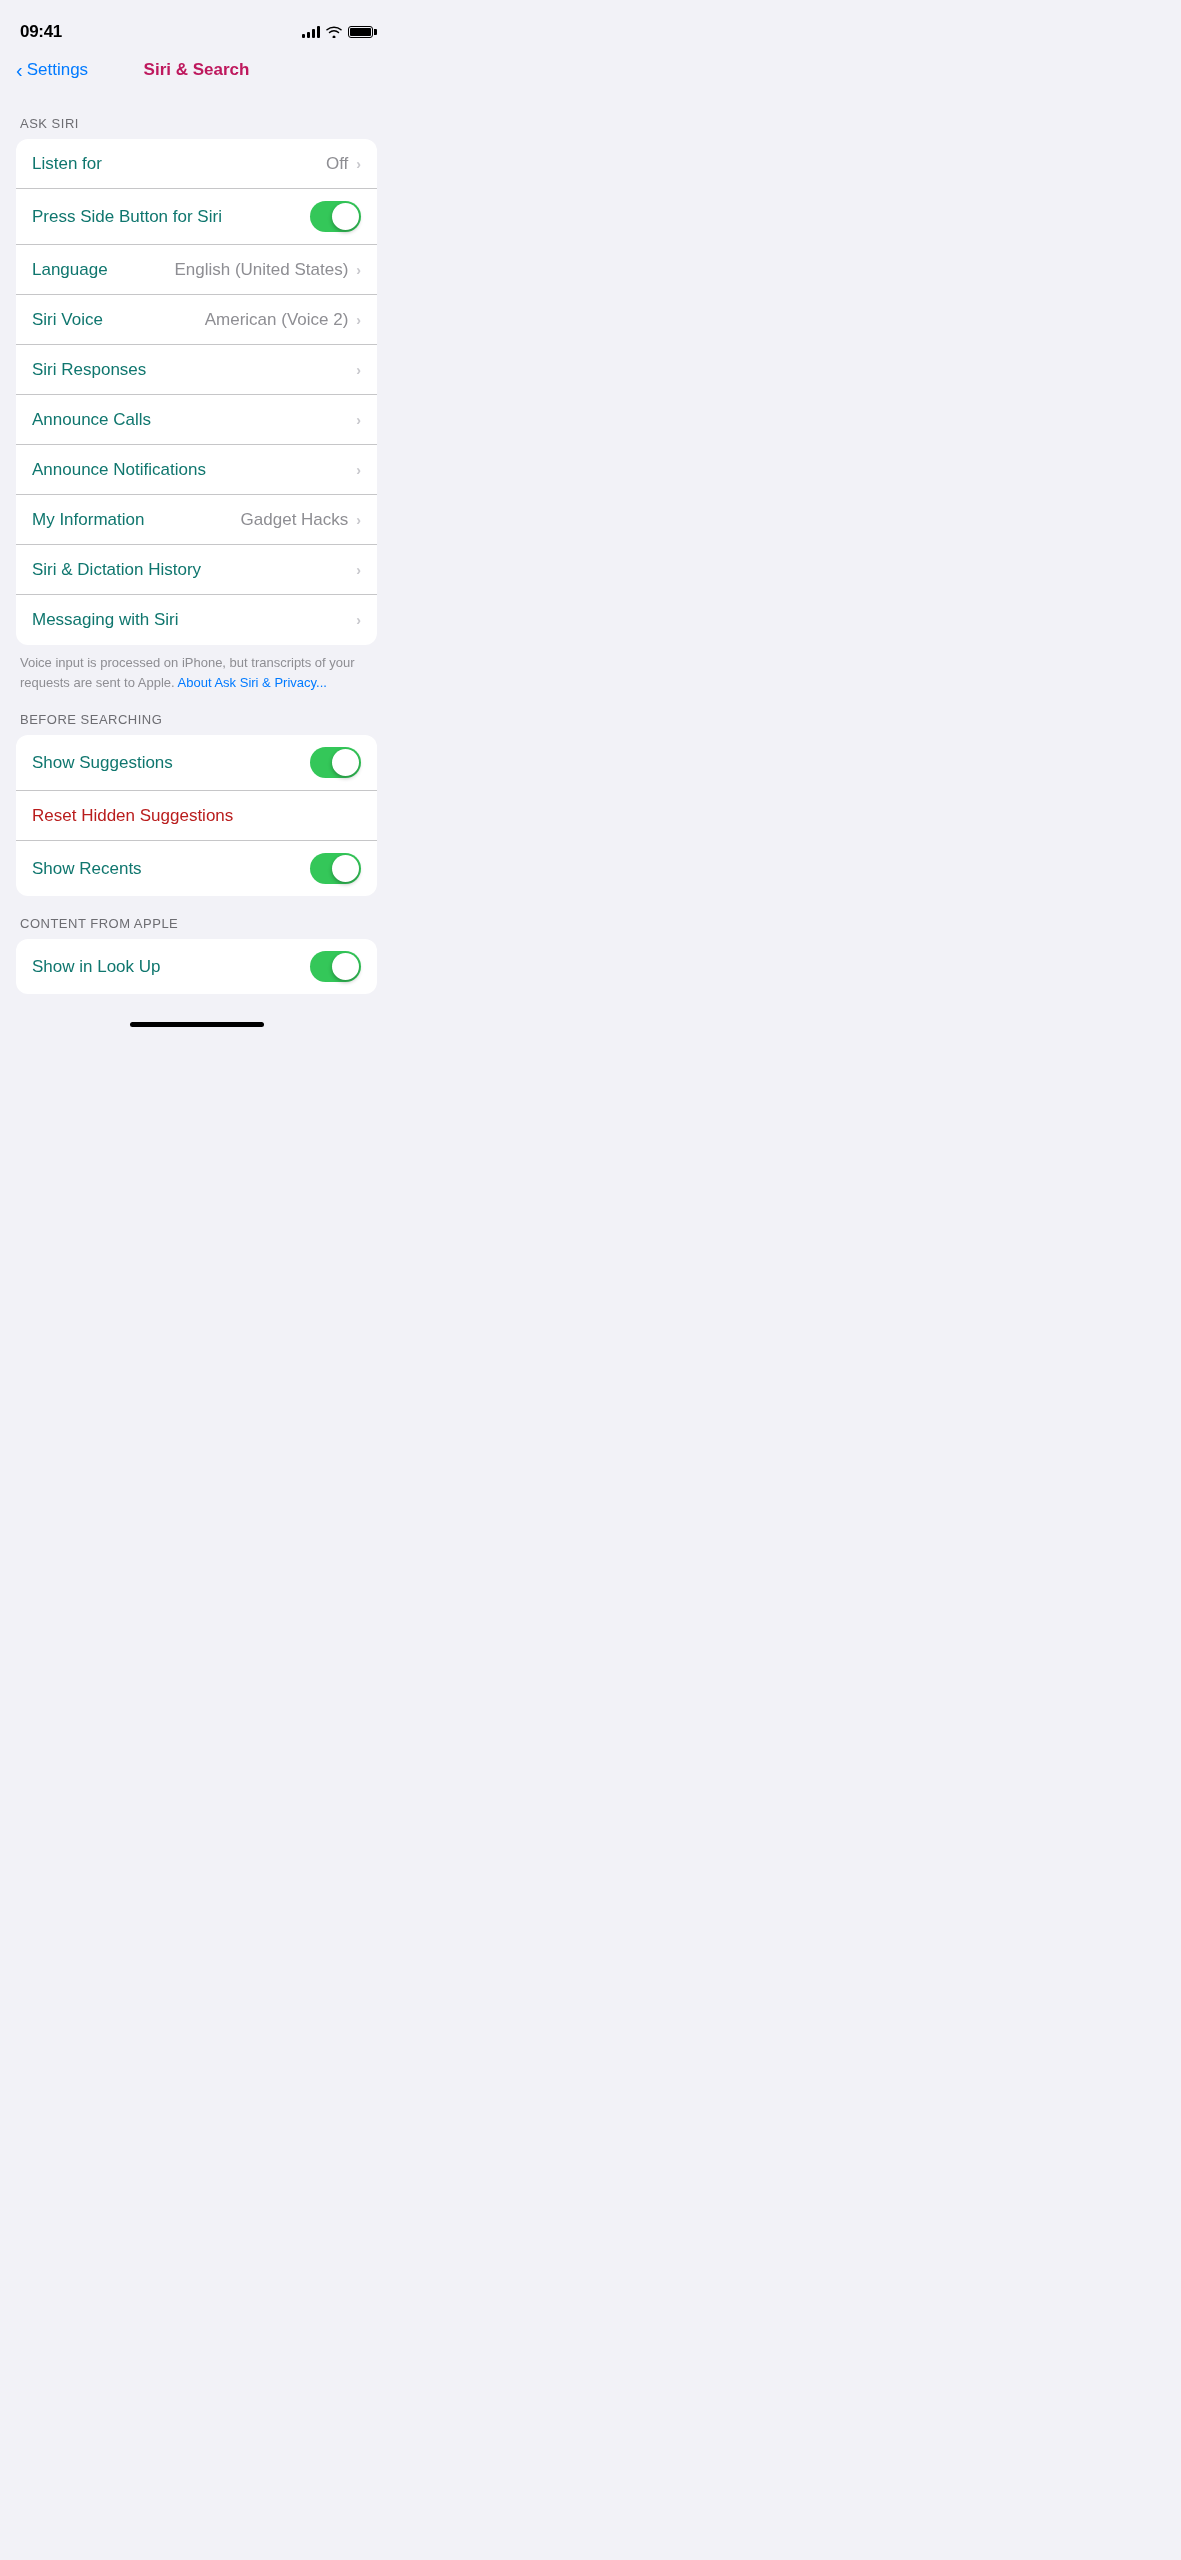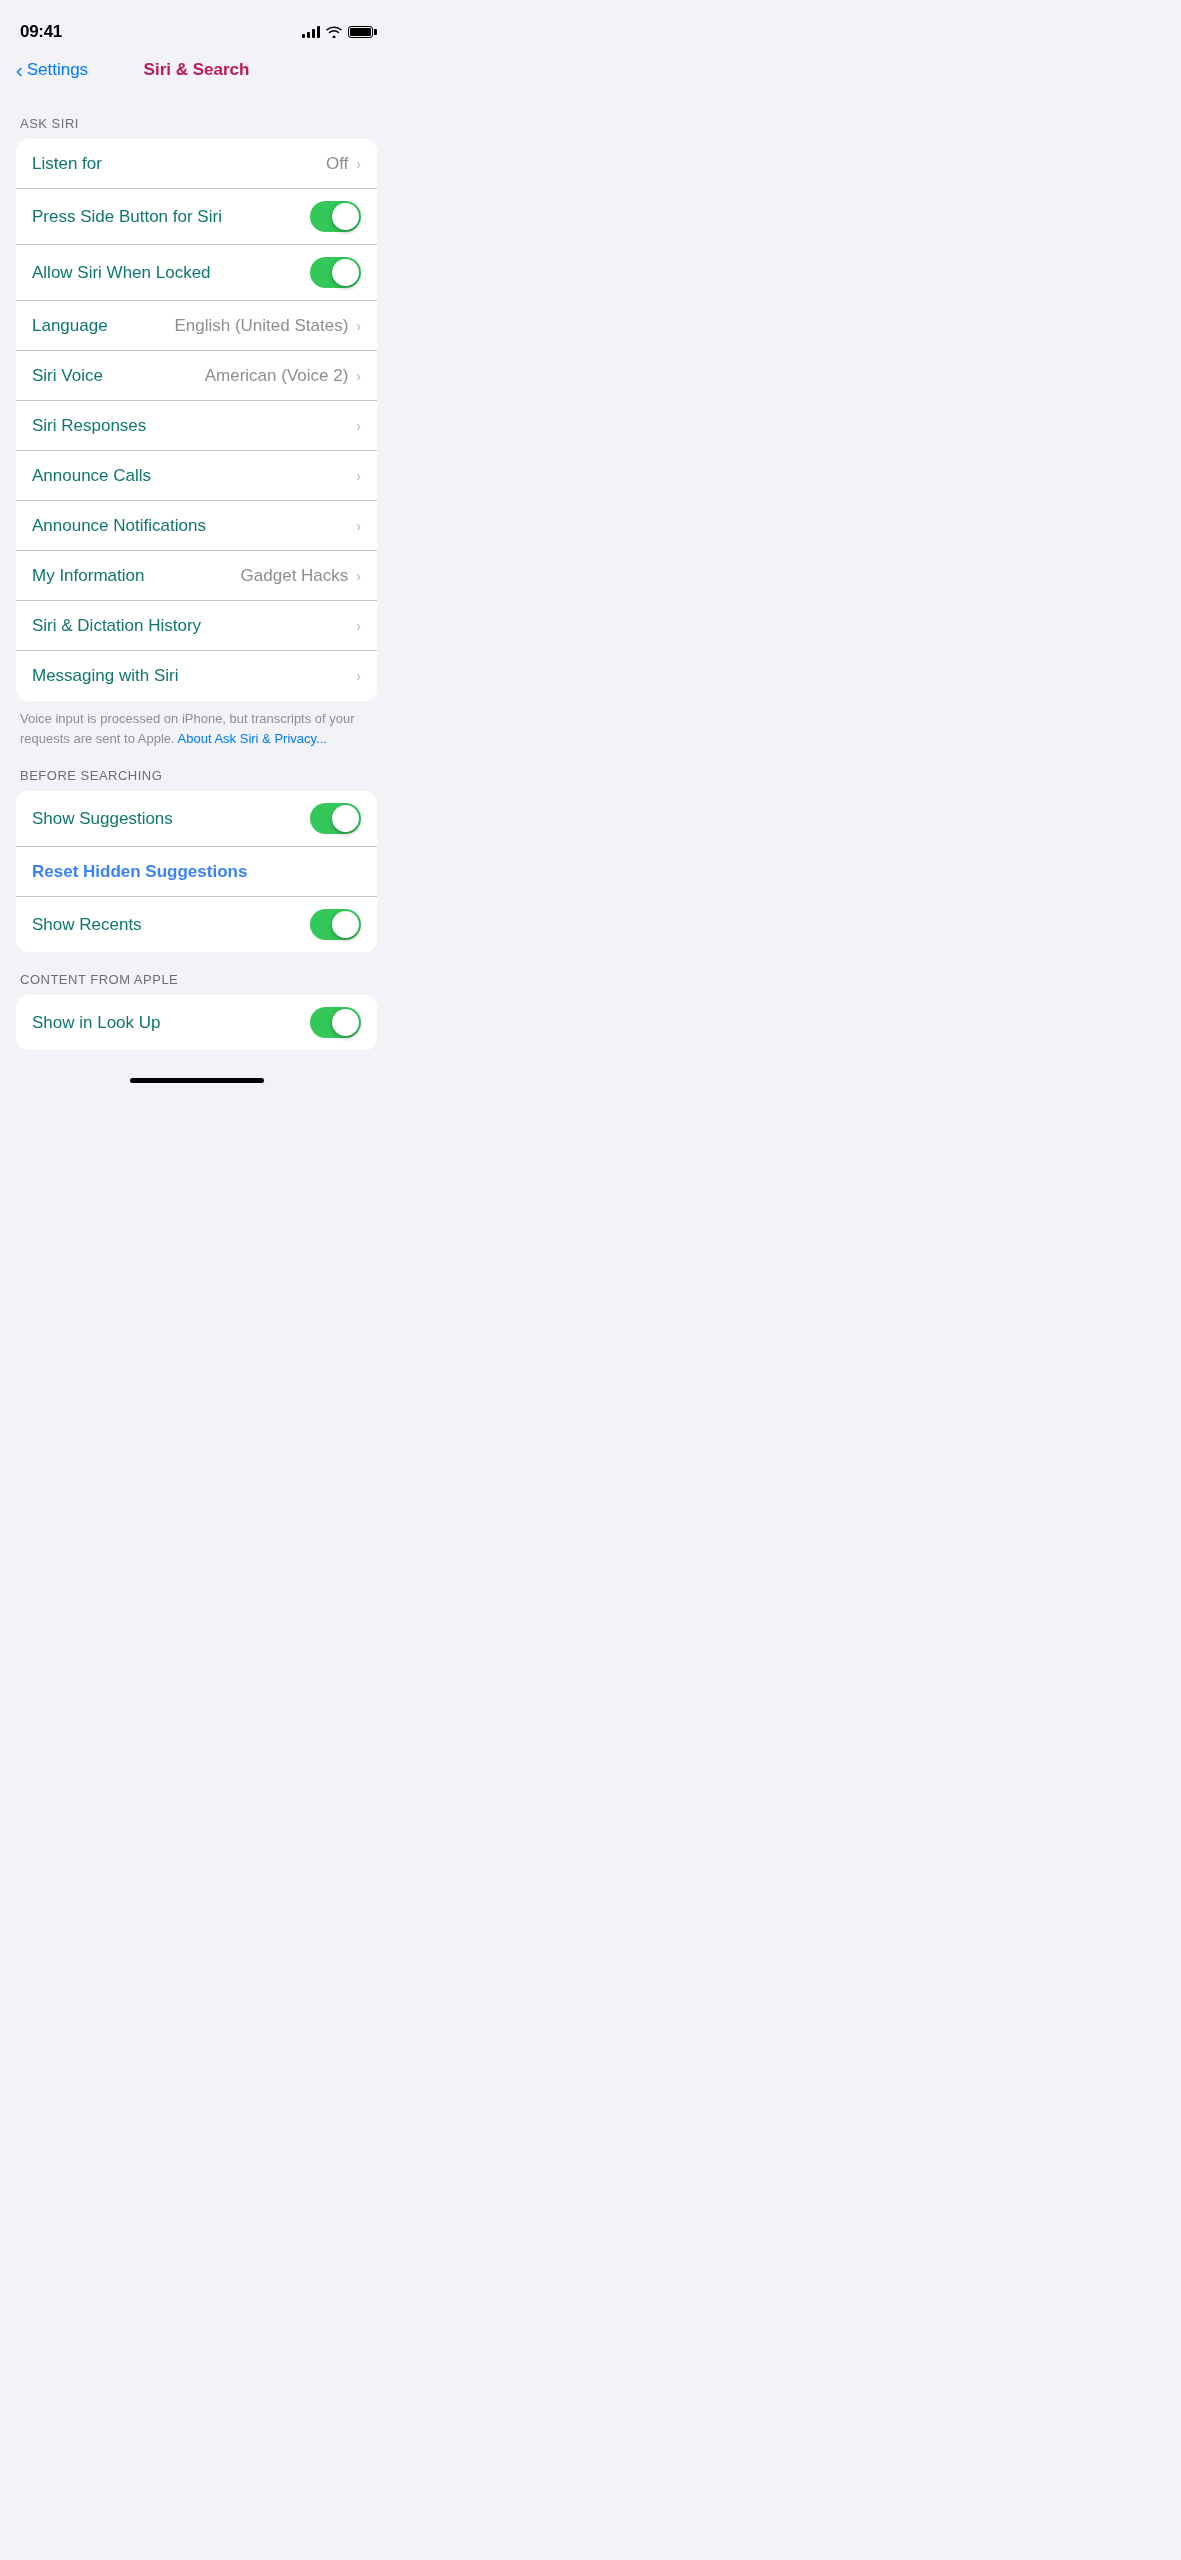--- a/index.html
+++ b/index.html
@@ -209,22 +209,21 @@
       display: flex;
       align-items: center;
       padding: 12px 16px;
       min-height: 50px;
       border-bottom: 0.5px solid #c6c6c8;
       cursor: pointer;
     }
 
     .reset-label {
       font-size: 17px;
-      color: #3b82f6;
-      font-weight: bold;
+      color: #b91c1c;
     }
 
     .home-indicator {
       width: 134px;
       height: 5px;
       background: #000;
       border-radius: 2.5px;
       margin: 8px auto 8px;
     }
   </style>
@@ -271,26 +270,20 @@
       </span>
     </div>
 
     <div class="row">
       <span class="row-label">Press Side Button for Siri</span>
       <div class="toggle">
         <div class="toggle-thumb"></div>
       </div>
     </div>
 
-    <div class="row">
-      <span class="row-label">Allow Siri When Locked</span>
-      <div class="toggle">
-        <div class="toggle-thumb"></div>
-      </div>
-    </div>
 
     <div class="row">
       <span class="row-label">Language</span>
       <span class="row-value">
         <span>English (United States)</span>
         <span class="row-chevron">›</span>
       </span>
     </div>
 
     <div class="row">

